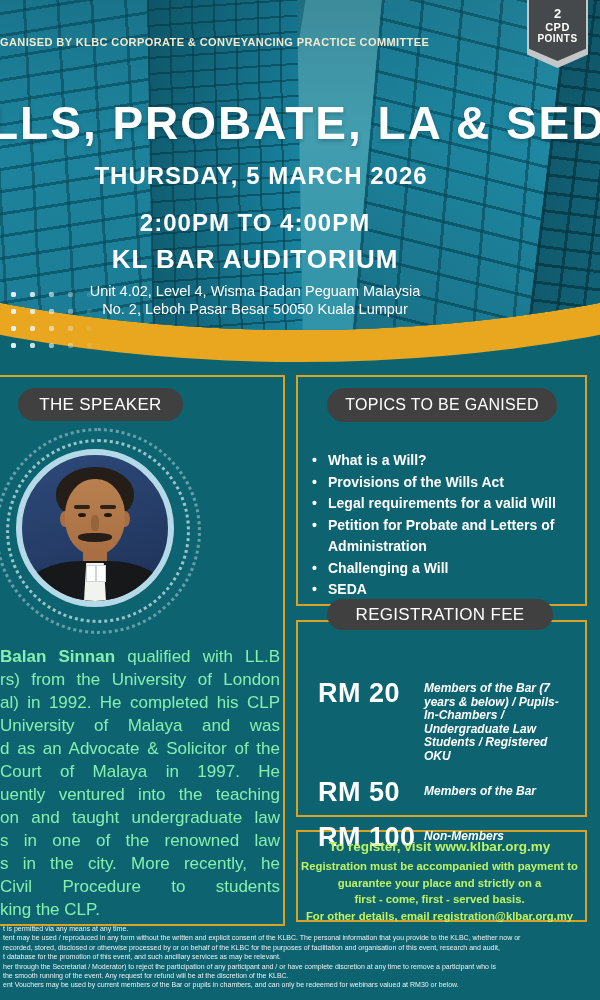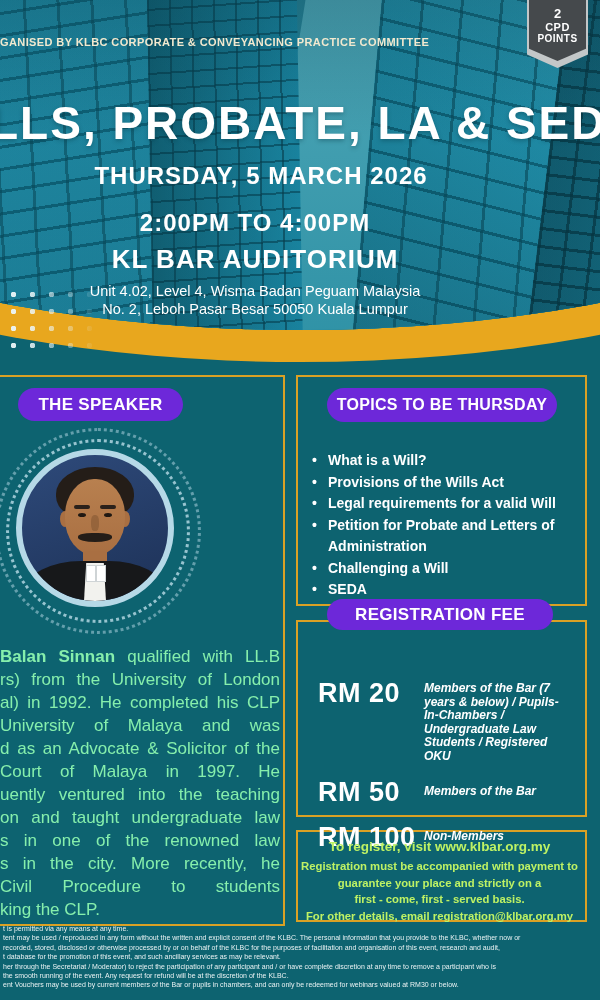--- a/index.html
+++ b/index.html
@@ -86,22 +86,22 @@
     border:3px dotted rgba(187,220,232,.8); z-index:3;}
   .ring-dot2{position:absolute; left:-5px; top:428px; width:200px; height:200px; border-radius:50%;
     border:3px dotted rgba(187,220,232,.5); z-index:3;}
   
   .card{position:absolute; border:2px solid #d9a125; z-index:3; background:rgba(13,99,112,.0);}
   .card-speaker{left:-26px; top:375px; width:307px; height:547px;}
   .card-topics{left:296px; top:375px; width:287px; height:227px;}
   .card-fees{left:296px; top:620px; width:287px; height:193px;}
   .card-register{left:296px; top:830px; width:287px; height:88px;}
   .pill{
-    position:absolute; background:#6d28d9; border-radius:18px; color:#ffffff;
-    font-weight:700; text-align:center; z-index:4; display:flex; align-items:center; justify-content:center;
+    position:absolute; background:#404040; border-radius:18px; color:#ffffff;
+    font-weight:400; text-align:center; z-index:4; display:flex; align-items:center; justify-content:center;
     letter-spacing:.3px;
   }
   .pill-speaker{left:18px; top:388px; width:165px; height:33px; font-size:17px;}
   .pill-topics{left:327px; top:388px; width:230px; height:34px; font-size:16px;}
   .pill-fees{left:327px; top:599px; width:226px; height:31px; font-size:17px;}
   
   .speaker-photo{
     position:absolute; left:16px; top:449px; width:146px; height:146px; z-index:4;
     border:6px solid #b6d9e7; border-radius:50%;
     background:linear-gradient(160deg,#2e4a7a,#1d3157); overflow:hidden;
@@ -219,21 +219,21 @@
     <div class="bio-line">Court of Malaya in 1997. He</div>
     <div class="bio-line">uently ventured into the teaching</div>
     <div class="bio-line">on and taught undergraduate law</div>
     <div class="bio-line">s in one of the renowned law</div>
     <div class="bio-line">s in the city. More recently, he</div>
     <div class="bio-line">Civil Procedure to students</div>
     <div class="bio-line last">king the CLP.</div>
   </div>
 
   <div class="card card-topics"></div>
-  <div class="pill pill-topics">TOPICS TO BE THURSDAY</div>
+  <div class="pill pill-topics">TOPICS TO BE GANISED</div>
   <ul class="topics-list">
     <li>What is a Will?</li>
     <li>Provisions of the Wills Act</li>
     <li>Legal requirements for a valid Will</li>
     <li>Petition for Probate and Letters of Administration</li>
     <li>Challenging a Will</li>
     <li>SEDA</li>
   </ul>
 
   <div class="card card-fees"></div>

